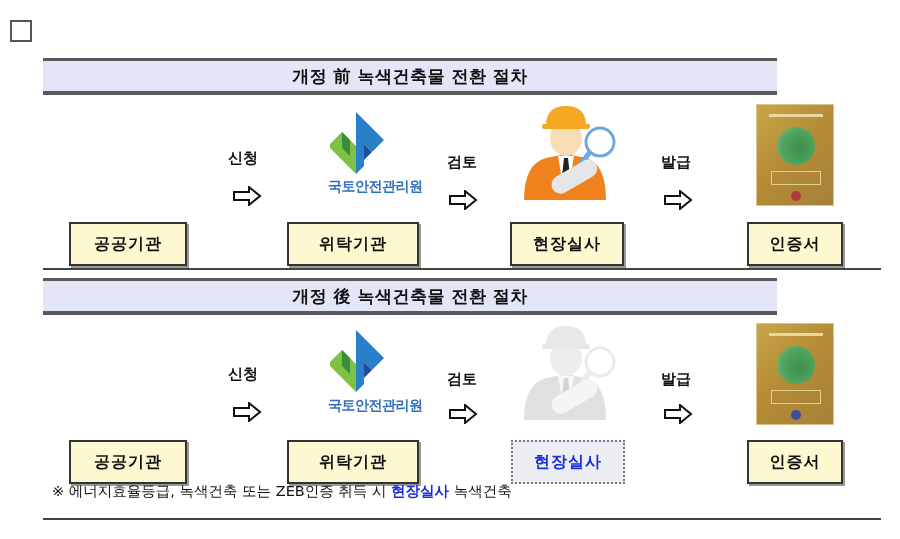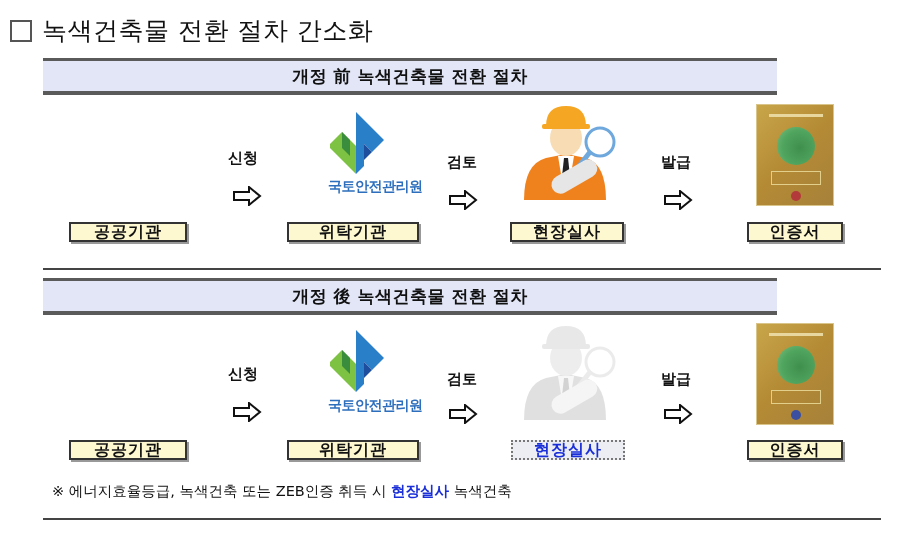--- a/index.html
+++ b/index.html
@@ -10,21 +10,21 @@
   .title .checkbox { width: 22px; height: 22px; border: 2px solid #555; margin-right: 10px; margin-top: 2px; }
   .title .text { font-size: 25px; font-weight: normal; letter-spacing: 0.5px; color: #111; }
 
   .hdr { position: absolute; left: 43px; width: 734px; height: 37px; background: #e2e6f7;
          border-top: 3px solid #5a5a5a; border-bottom: 4px solid #5a5a5a;
          display: flex; align-items: center; justify-content: center; }
   .hdr span { font-size: 17px; font-weight: bold; color: #111; letter-spacing: 0.5px; }
 
   .rule { position: absolute; left: 43px; width: 838px; height: 2px; background: #444; }
 
-  .label-box { position: absolute; height: 20px; background: #fdf8d0; border: 2px solid #333;
+  .label-box { position: absolute; height: 44px; background: #fdf8d0; border: 2px solid #333;
                box-shadow: 2px 2px 0 #999; display: flex; align-items: center; justify-content: center; }
   .label-box span { font-size: 16px; font-weight: bold; color: #111; letter-spacing: 1px; }
   .label-box.skipped { background: #eceef3; border: 2px dotted #777; box-shadow: none; }
   .label-box.skipped span { color: #1a2fd8; }
 
   .verb { position: absolute; font-size: 15px; font-weight: bold; color: #111; }
   .arrow { position: absolute; width: 30px; height: 20px; }
 
   .logo { position: absolute; }
   .logo-text { position: absolute; font-size: 14px; font-weight: bold; color: #2e6fbd; letter-spacing: -0.5px; margin-left: 32px; }
@@ -34,21 +34,20 @@
           border: 1px solid #d9c48a; }
 
   .note { position: absolute; left: 52px; top: 482px; font-size: 14.5px; color: #111; }
   .note .hl { color: #1a2fd8; font-weight: bold; }
 </style>
 </head>
 <body>
 
 <div class="title">
   <div class="checkbox"></div>
-  <span class="text">녹색건축물 전환 절차 간소화</span>
 </div>
 
 <div class="hdr" style="top:58px;">
   <span>개정 前 녹색건축물 전환 절차</span>
 </div>
 
 <span class="verb" style="left:228px; top:149px;">신청</span>
 <span class="verb" style="left:447px; top:153px;">검토</span>
 <span class="verb" style="left:661px; top:153px;">발급</span>
 

